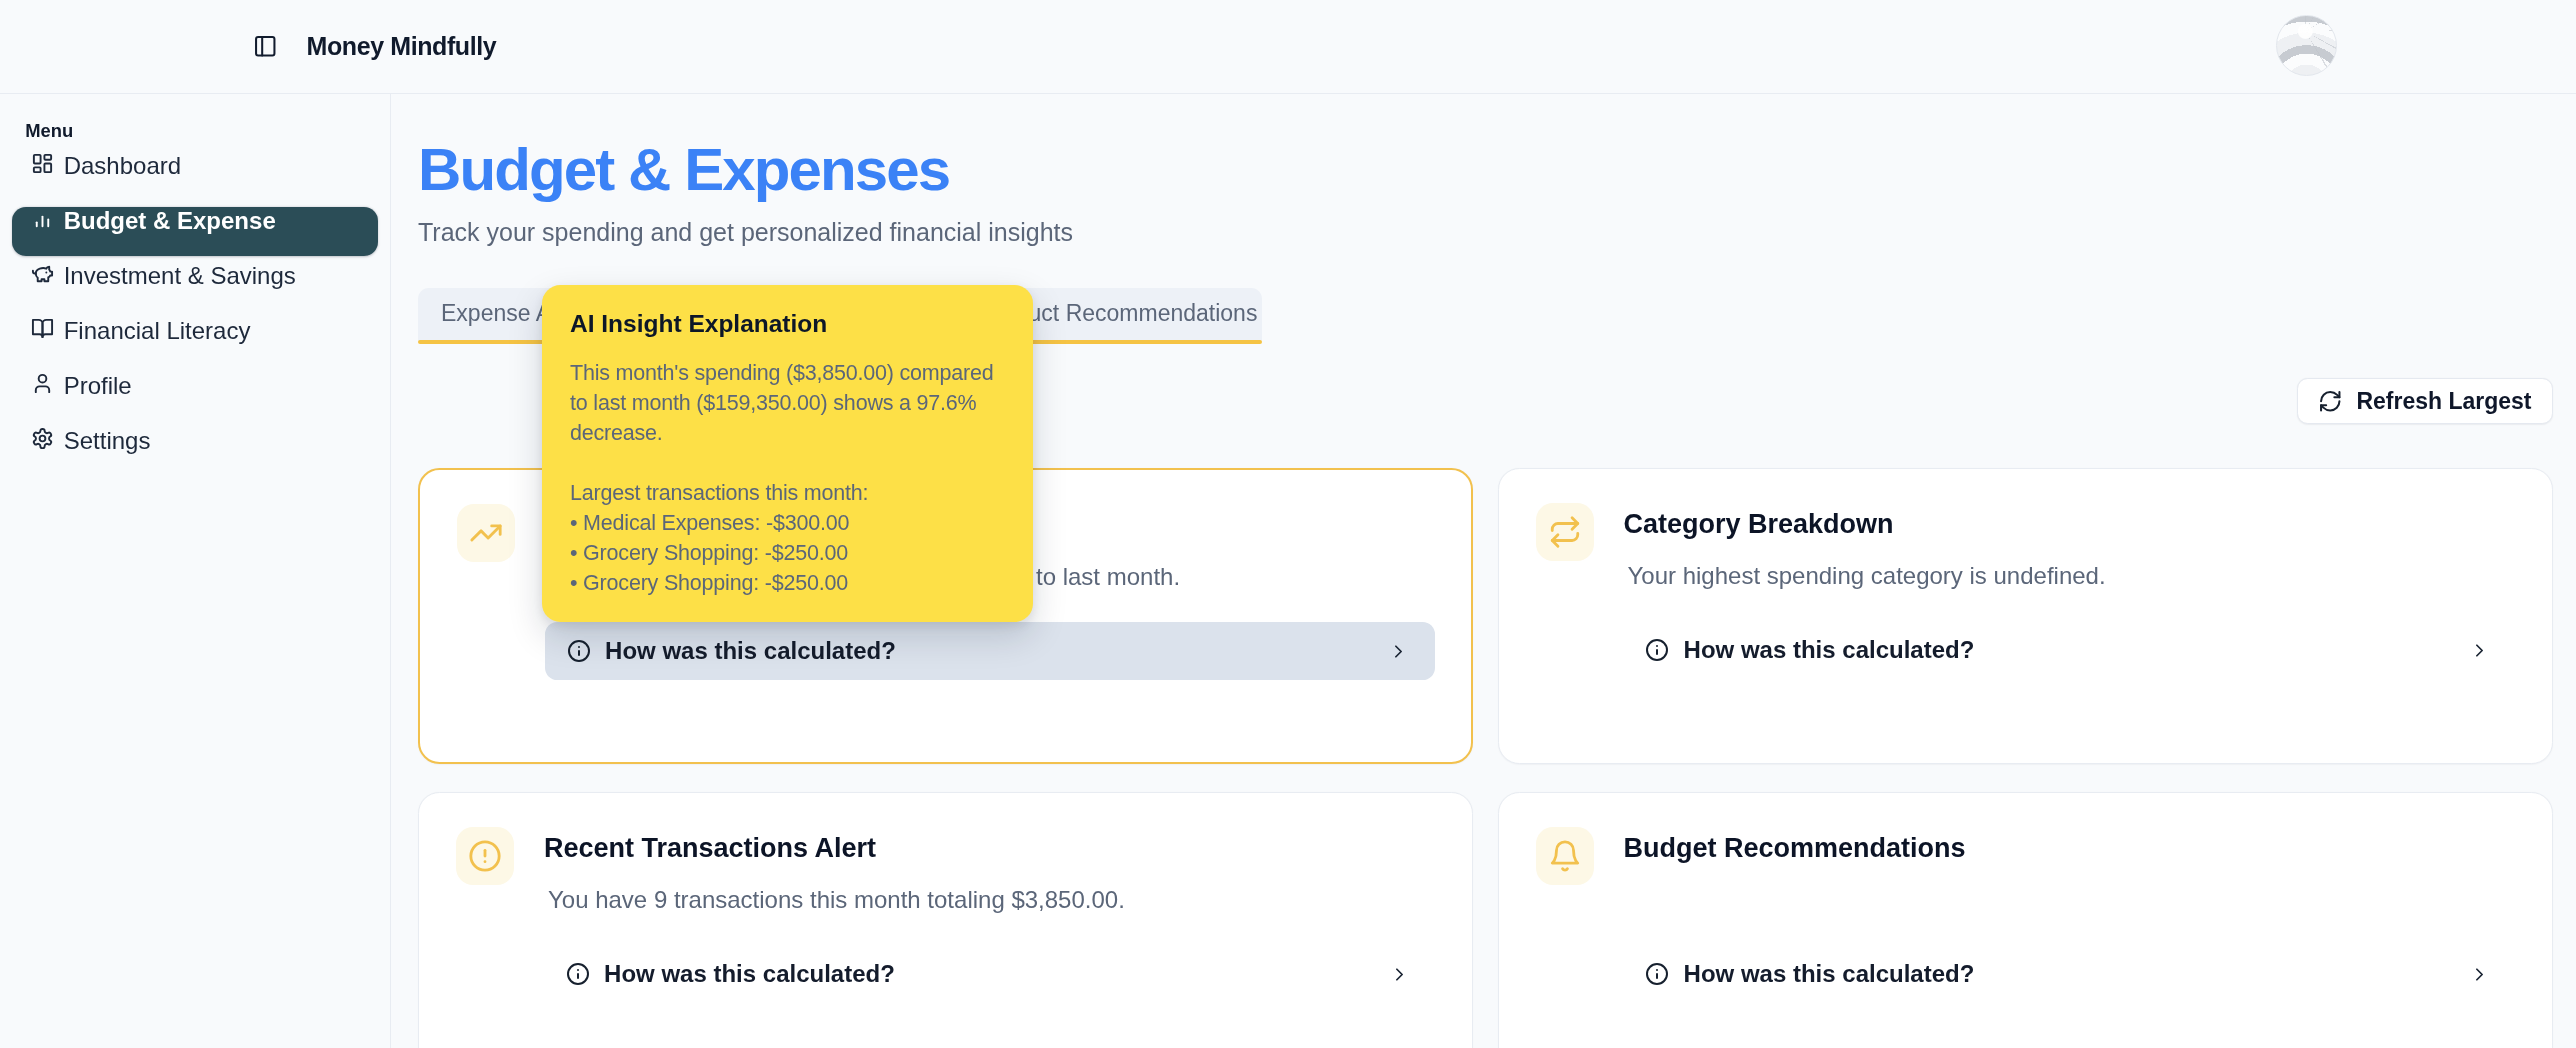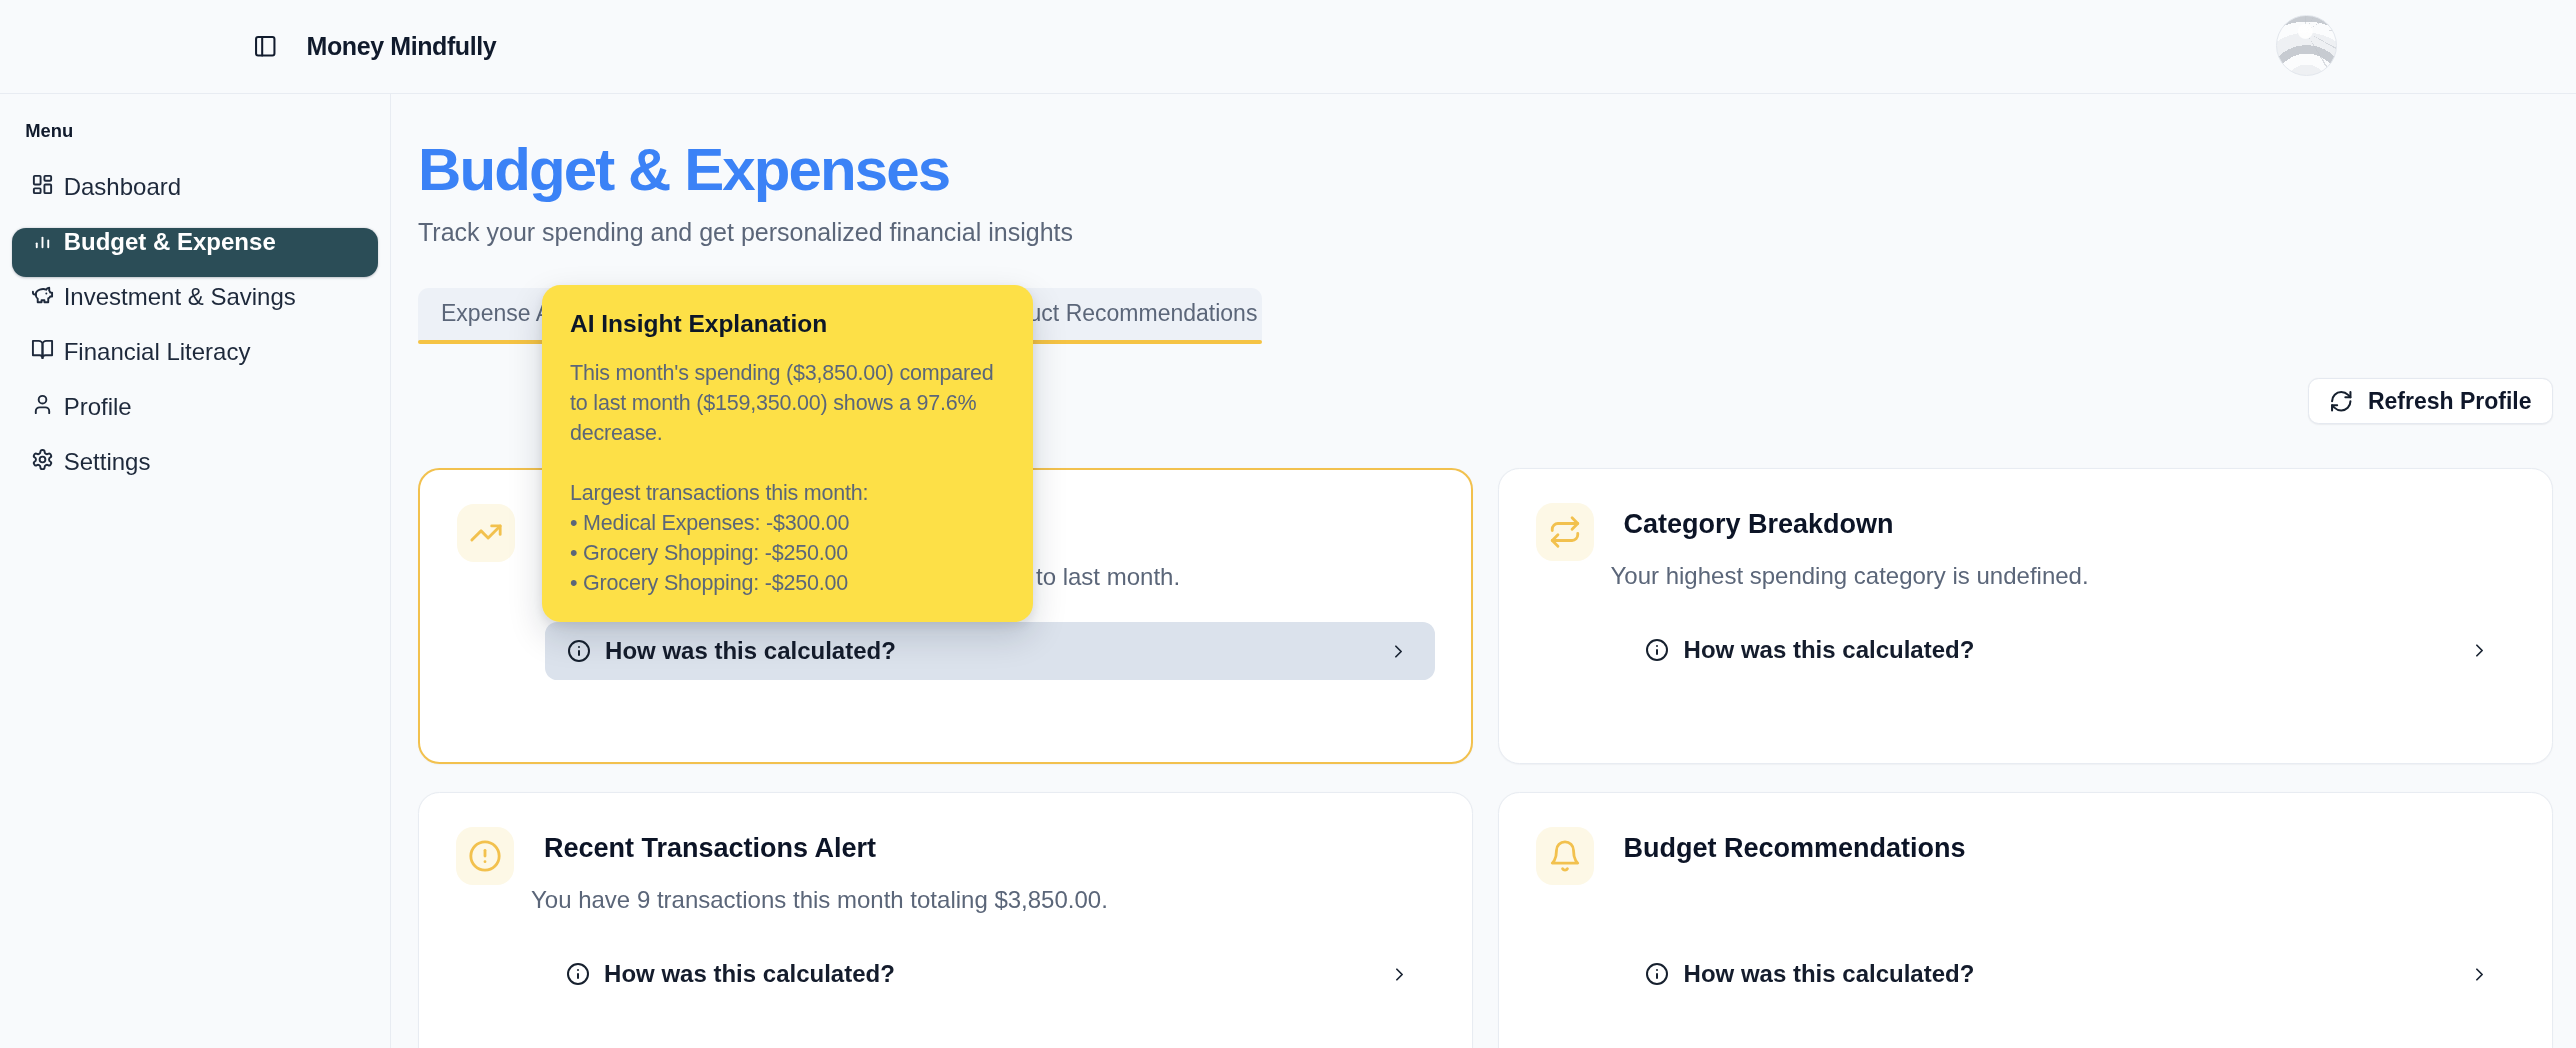--- a/index.html
+++ b/index.html
@@ -25,21 +25,21 @@
                  rgba(190,195,202,.55) 28deg 30deg, transparent 30deg 58deg, rgba(190,195,202,.55) 58deg 60deg,
                  transparent 60deg 88deg, rgba(190,195,202,.55) 88deg 90deg, transparent 90deg 118deg,
                  rgba(190,195,202,.55) 118deg 120deg, transparent 120deg 148deg, rgba(190,195,202,.55) 148deg 150deg,
                  transparent 150deg 360deg),
               repeating-radial-gradient(circle at 50% 118%, #c7cbd1 0 8.4px, #eef0f3 8.4px 21px, #fbfcfd 21px 32px);
   }
 
   
   .layout { display:flex; height:955px; }
   .sidebar { width:391px; flex:0 0 391px; border-right:1.5px solid #e8ecf2; padding:26px 12.3px 0 12.3px; }
-  .menu-label { font-size:18.4px; font-weight:700; color:#101a2c; padding-left:13px; margin-bottom:31px; }
+  .menu-label { font-size:18.4px; font-weight:700; color:#101a2c; padding-left:13px; margin-bottom:10px; }
   .nav-item { display:flex; align-items:flex-start; height:49px; border-radius:14px; padding-left:18.4px;
               gap:10px; font-size:24px; color:#1e293b; margin-bottom:6.1px; cursor:pointer; }
   .nav-item svg { width:23px; height:23px; flex:0 0 23px; }
   .nav-item.active { background:#2b4d57; color:#ffffff; font-weight:700;
                      box-shadow:0 0.8px 2.3px rgba(15,23,42,.25); }
 
   
   .main { flex:1 1 auto; position:relative; padding:46px 24.5px 0 27px; }
   .page-title { font-size:60px; font-weight:800; letter-spacing:-1.9px; color:#3b82f6; line-height:1.0; }
   .page-subtitle { margin-top:18.4px; font-size:25px; color:#5b6679; }
@@ -61,21 +61,21 @@
   .refresh-btn svg { width:24.5px; height:24.5px; color:#16202e; }
 
   .cards { margin-top:44px; display:grid; grid-template-columns:1055px 1055px; gap:28px 24.5px; }
   .card { position:relative; height:296px; background:#ffffff; border:1.5px solid #e8ecf2;
           border-radius:21.5px; box-shadow:0 0.8px 1.5px rgba(16,24,40,.04); }
   .card.accent { border:2.3px solid #f2c14e; }
   .icon-box { position:absolute; left:37px; top:34px; width:58px; height:58px; border-radius:17px;
               background:#fdf8e6; display:flex; align-items:center; justify-content:center; color:#f2c14e; }
   .icon-box svg { width:34px; height:34px; }
   .card-title { position:absolute; left:125px; top:40px; font-size:27px; font-weight:700; color:#0c1426; }
-  .card-body  { position:absolute; left:112px; top:93px; font-size:24px; color:#5b6679; white-space:nowrap; }
+  .card-body  { position:absolute; left:129px; top:93px; font-size:24px; color:#5b6679; white-space:nowrap; }
   .card-body.tail { left:616px; }
   .card-row { position:absolute; left:125px; right:36px; top:152px; height:58px; border-radius:12.3px;
               display:flex; align-items:center; gap:14.6px; padding:0 26px 0 21.5px;
               font-size:24px; font-weight:600; color:#141c2c; cursor:pointer; }
   .card-row.highlight { background:#dbe2ec; }
   .info-badge { width:24px; height:24px; color:#16202e; flex:0 0 24px; }
   .info-badge svg { width:24px; height:24px; }
   .row-chevron { margin-left:auto; width:21px; height:21px; color:#1a2433; }
   .row-chevron svg { width:21px; height:21px; }
 
@@ -184,21 +184,21 @@
     <div class="toolbar">
       <button class="refresh-btn">
         <span>
           <svg viewBox="0 0 24 24" fill="none" stroke="currentColor" stroke-width="2" stroke-linecap="round" stroke-linejoin="round">
               <path d="M3 12a9 9 0 0 1 9-9 9.75 9.75 0 0 1 6.74 2.74L21 8"></path>
               <path d="M21 3v5h-5"></path>
               <path d="M21 12a9 9 0 0 1-9 9 9.75 9.75 0 0 1-6.74-2.74L3 16"></path>
               <path d="M3 21v-5h5"></path>
             </svg>
         </span>
-        <span>Refresh Profile</span>
+        <span>Refresh Largest</span>
       </button>
     </div>
 
     <div class="cards">
 
       <div class="card accent">
         <div class="icon-box">
           <svg viewBox="0 0 24 24" fill="none" stroke="currentColor" stroke-width="2" stroke-linecap="round" stroke-linejoin="round">
               <polyline points="22 7 13.5 15.5 8.5 10.5 2 17"></polyline>
               <polyline points="16 7 22 7 22 13"></polyline>

